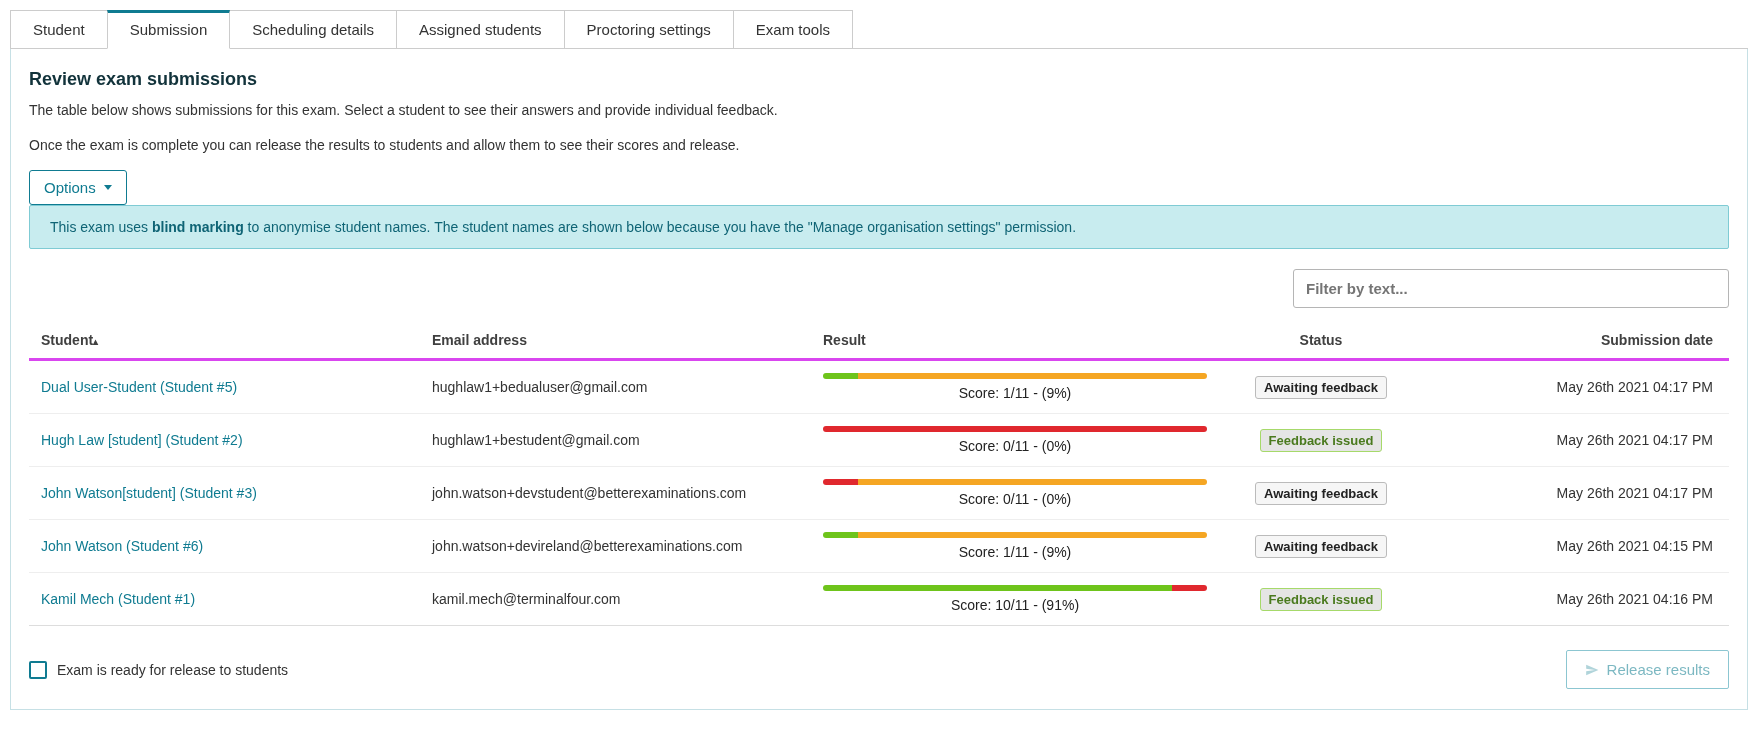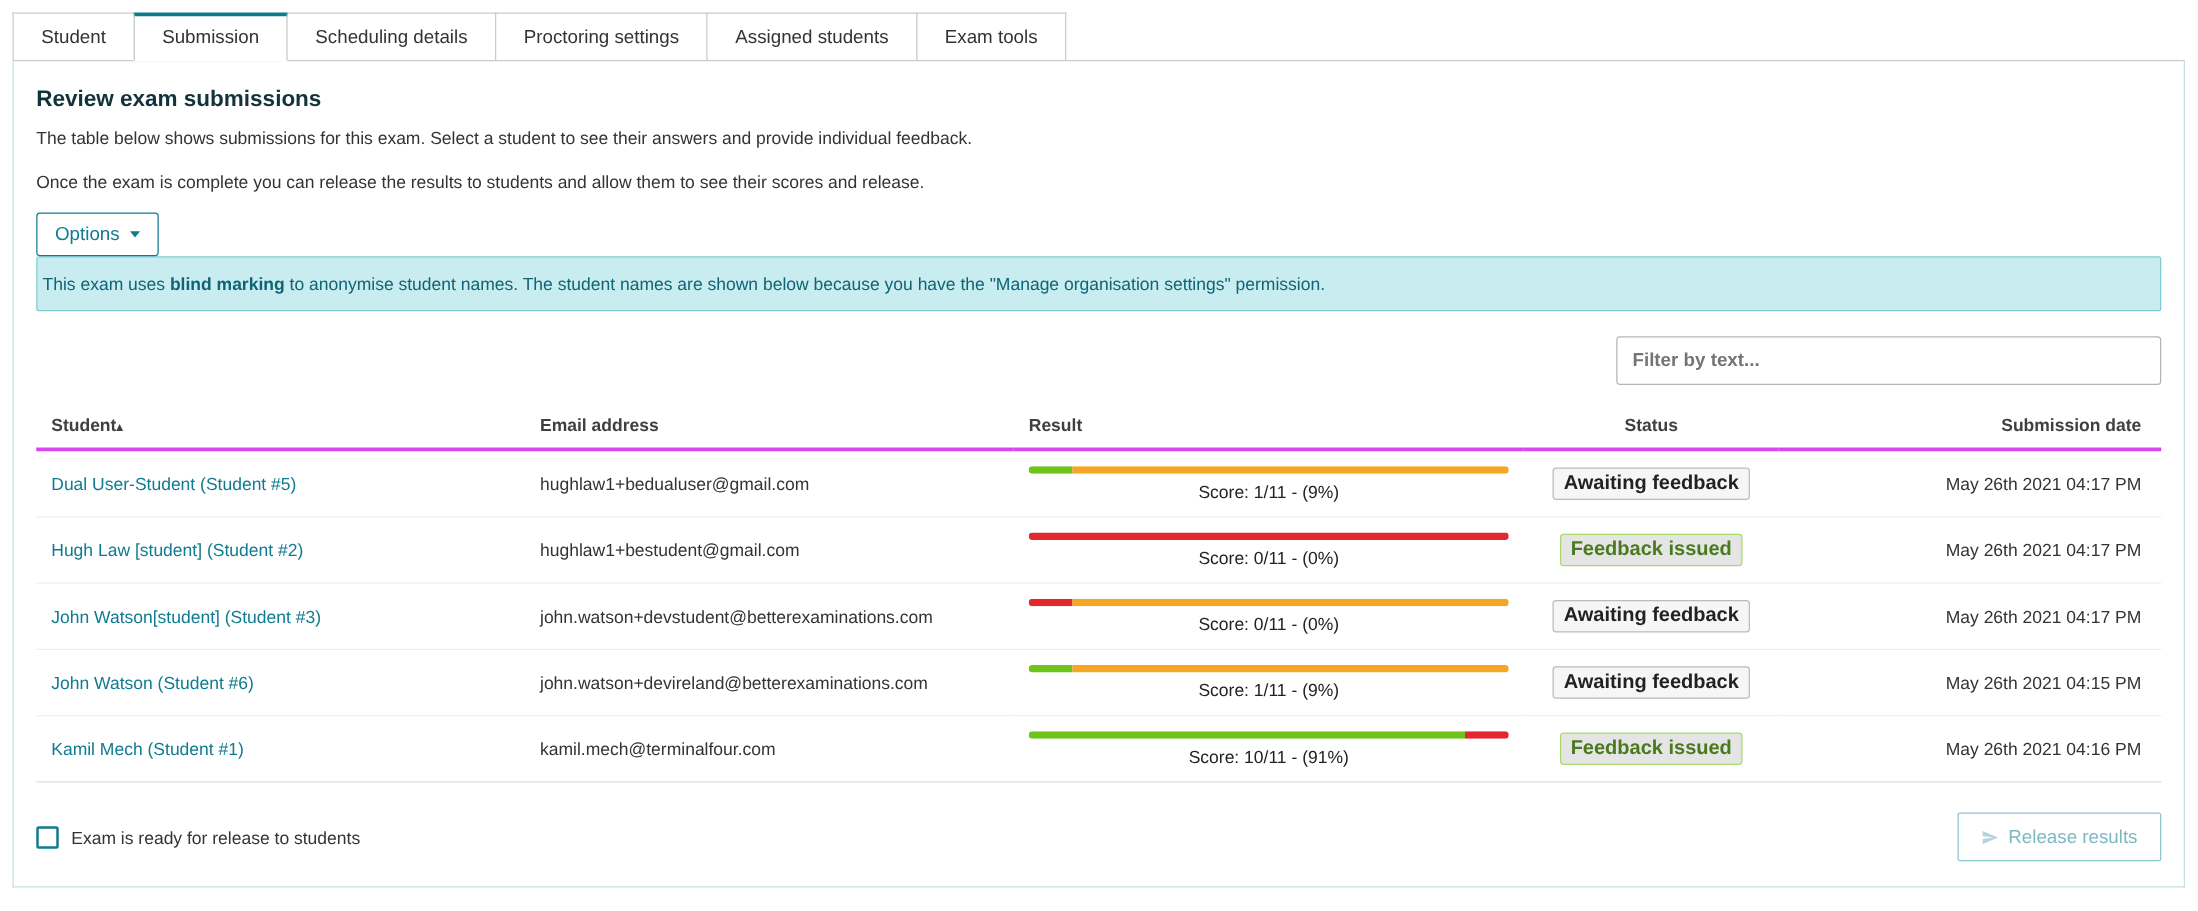--- a/index.html
+++ b/index.html
@@ -70,21 +70,21 @@
     }
     .options-btn .caret {
       width: 0; height: 0;
       border-left: 4px solid transparent;
       border-right: 4px solid transparent;
       border-top: 5px solid #0f7b91;
     }
     .info-banner {
       background: #c8ecef;
       border: 1px solid #7fcbd4;
-      padding: 13px 4px;
+      padding: 13px 20px;
       color: #0f6475;
       margin-bottom: 20px;
       border-radius: 2px;
     }
     .info-banner b { font-weight: 700; }
     .filter-row {
       display: flex;
       justify-content: flex-end;
       margin-bottom: 14px;
     }
@@ -135,21 +135,21 @@
     .score-text {
       text-align: center;
       color: #222;
       font-size: 14px;
     }
     .status-badge {
       display: inline-block;
       padding: 3px 8px;
       border: 1px solid #bbb;
       border-radius: 3px;
-      font-size: 16px;
+      font-size: 13px;
       font-weight: 700;
       background: #f6f6f6;
       color: #222;
     }
     .status-badge.issued {
       background: #e5e5e5;
       border-color: #a6d96a;
       color: #4a7a1e;
     }
     .footer-row {
@@ -183,22 +183,22 @@
     }
     .release-btn svg { opacity: 0.6; }
   </style>
 </head>
 <body>
 
 <div class="tabs">
   <div class="tab">Student</div>
   <div class="tab active">Submission</div>
   <div class="tab">Scheduling details</div>
+  <div class="tab">Assigned students</div>
   <div class="tab">Proctoring settings</div>
-  <div class="tab">Assigned students</div>
   <div class="tab">Exam tools</div>
 </div>
 
 <div class="panel">
   <div class="header-row">
     <div>
       <h2 class="panel-title">Review exam submissions</h2>
       <p class="panel-desc">The table below shows submissions for this exam. Select a student to see their answers and provide individual feedback.</p>
       <p class="panel-desc">Once the exam is complete you can release the results to students and allow them to see their scores and release.</p>
     </div>

